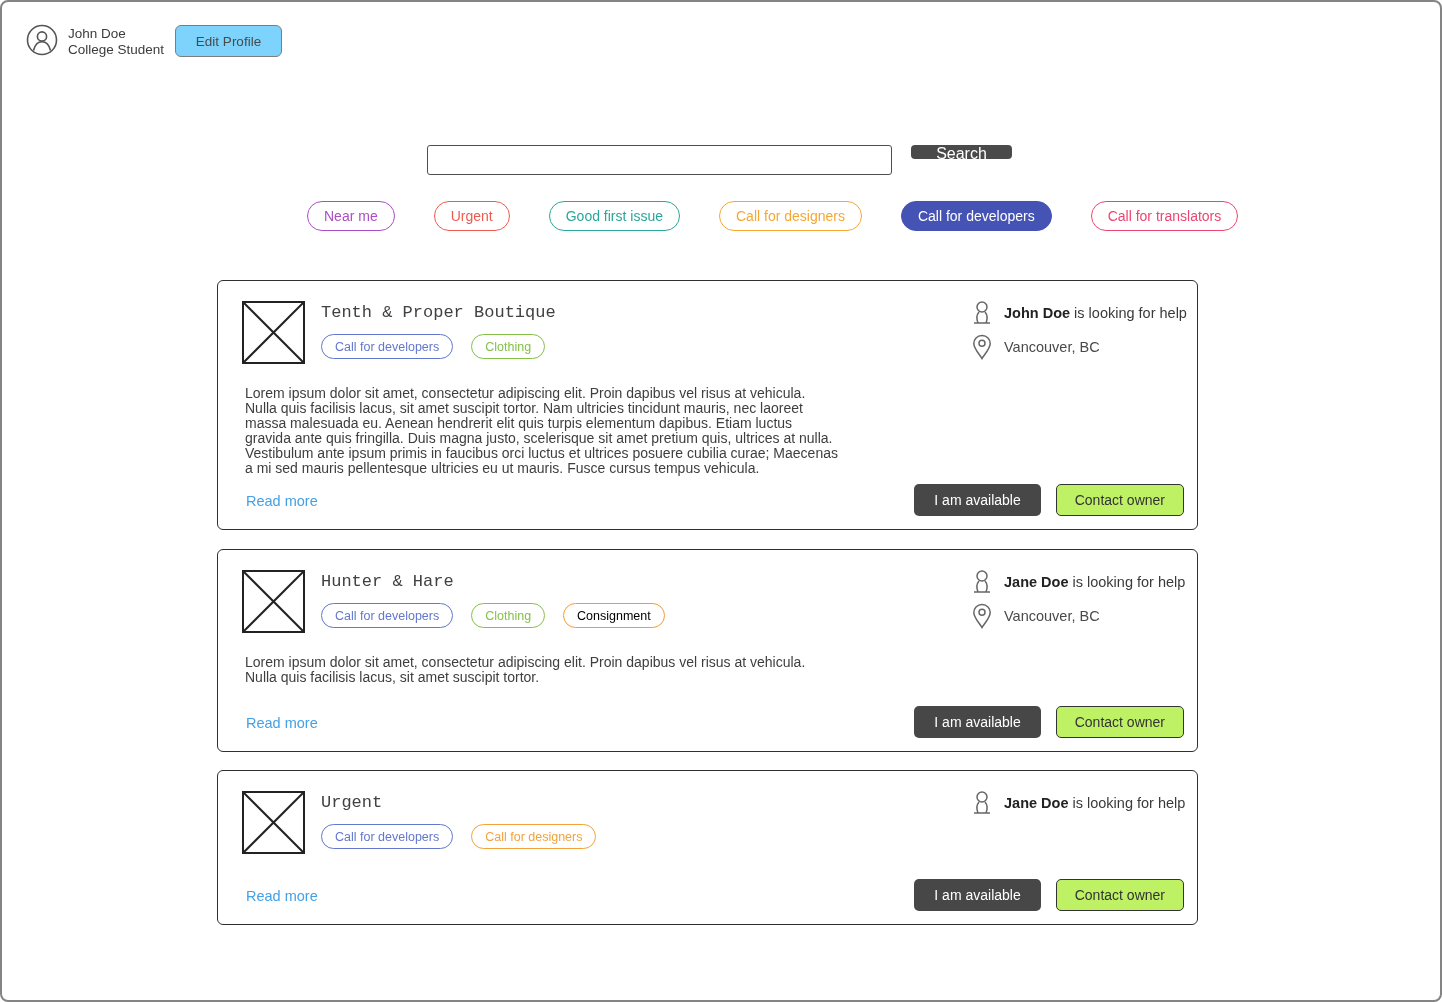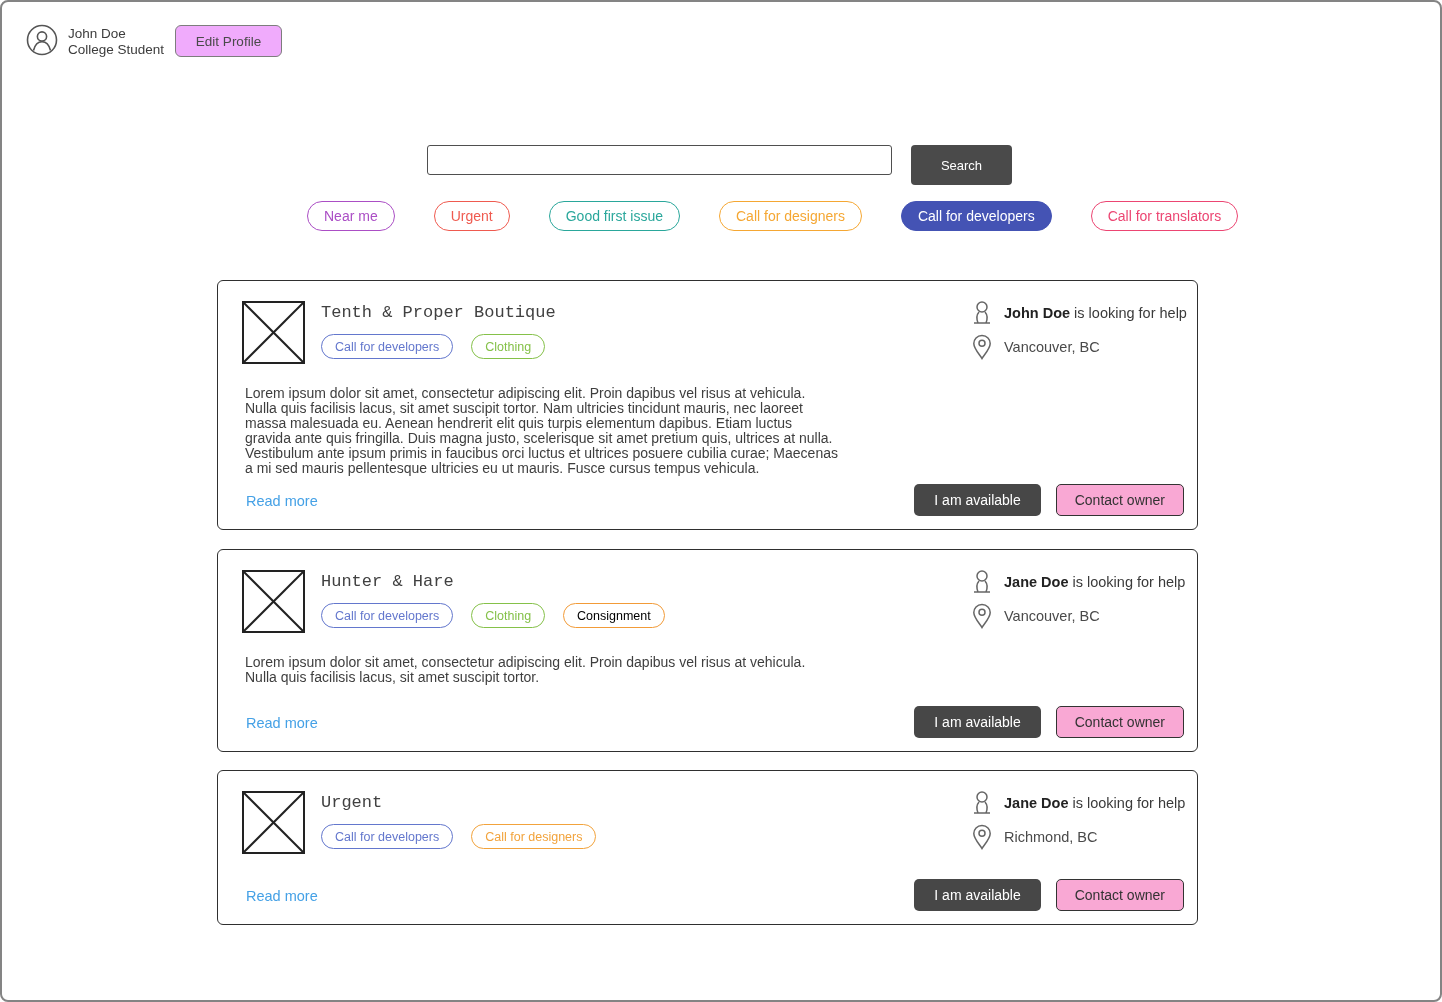--- a/index.html
+++ b/index.html
@@ -25,38 +25,38 @@
     width: 32px; height: 32px;
   }
   .profile-names {
     position: absolute; left: 66px; top: 24px;
     font-size: 13.5px; line-height: 16px; color: #3c3c3c;
   }
   .edit-profile-btn {
     position: absolute; left: 173px; top: 23px;
     width: 107px; height: 32px;
     border: 1.5px solid #7d7d7d; border-radius: 6px;
-    background: #f0abfc; color: #4a4a4a;
+    background: #7dd3fc; color: #4a4a4a;
     font-family: inherit; font-size: 13.5px;
     cursor: pointer;
   }
 
   
   .search-input {
     position: absolute; left: 425px; top: 143px;
     width: 465px; height: 30px;
     border: 1.5px solid #4f4f4f; border-radius: 3px;
     font-family: inherit; font-size: 14px; padding: 0 10px;
   }
   .search-btn {
     position: absolute; left: 909px; top: 143px;
-    width: 101px; height: 40px;
+    width: 101px; height: 14px;
     background: #4a4a4a; color: #ffffff;
     border: none; border-radius: 4px;
-    font-family: inherit; font-size: 13px;
+    font-family: inherit; font-size: 16px;
     cursor: pointer;
   }
 
   
   .filters {
     position: absolute; left: 305px; top: 199px;
     display: flex; gap: 39px;
   }
   .pill {
     height: 30px; padding: 0 16px;
@@ -112,21 +112,21 @@
     display: flex; gap: 15px;
   }
   .btn-dark {
     height: 32px; padding: 0 20px;
     background: #474747; color: #fff;
     border: none; border-radius: 5px;
     font-family: inherit; font-size: 14px; cursor: pointer;
   }
   .btn-outline {
     height: 32px; padding: 0 18px;
-    background: #f9a8d4; color: #333;
+    background: #bef264; color: #333;
     border: 1.3px solid #333; border-radius: 5px;
     font-family: inherit; font-size: 14px; cursor: pointer;
   }
 </style>
 </head>
 <body>
 
 <div class="page">
 
   <span class="avatar">
@@ -260,29 +260,20 @@
     <div class="owner-block">
       <div class="owner-row">
         <span class="ico">
           <svg width="24" height="26" viewBox="0 0 24 26" fill="none" stroke="#666" stroke-width="1.5">
             <circle cx="12" cy="7" r="5"></circle>
             <path d="M4 23 L8 23 C6.5 19 6.8 14.5 9 12 M20 23 L16 23 C17.5 19 17.2 14.5 15 12 M4 23 L20 23"></path>
           </svg>
         </span>
         <span class="owner-text"><b>Jane Doe</b><span> is looking for help</span></span>
       </div>
-      <div class="owner-row">
-        <span class="ico">
-          <svg width="24" height="26" viewBox="0 0 24 26" fill="none" stroke="#666" stroke-width="1.5">
-            <path d="M12 1.5 C7 1.5 3.8 5.3 3.8 9.5 C3.8 14.5 9.5 20.5 12 24.5 C14.5 20.5 20.2 14.5 20.2 9.5 C20.2 5.3 17 1.5 12 1.5 Z"></path>
-            <circle cx="12" cy="9.3" r="3"></circle>
-          </svg>
-        </span>
-        <span class="loc-text">Richmond, BC</span>
-      </div>
     </div>
     <div class="card-buttons">
       <button class="btn-dark">I am available</button>
       <button class="btn-outline">Contact owner</button>
     </div>
   </div>
 
 </div>
 
 </body></html>

